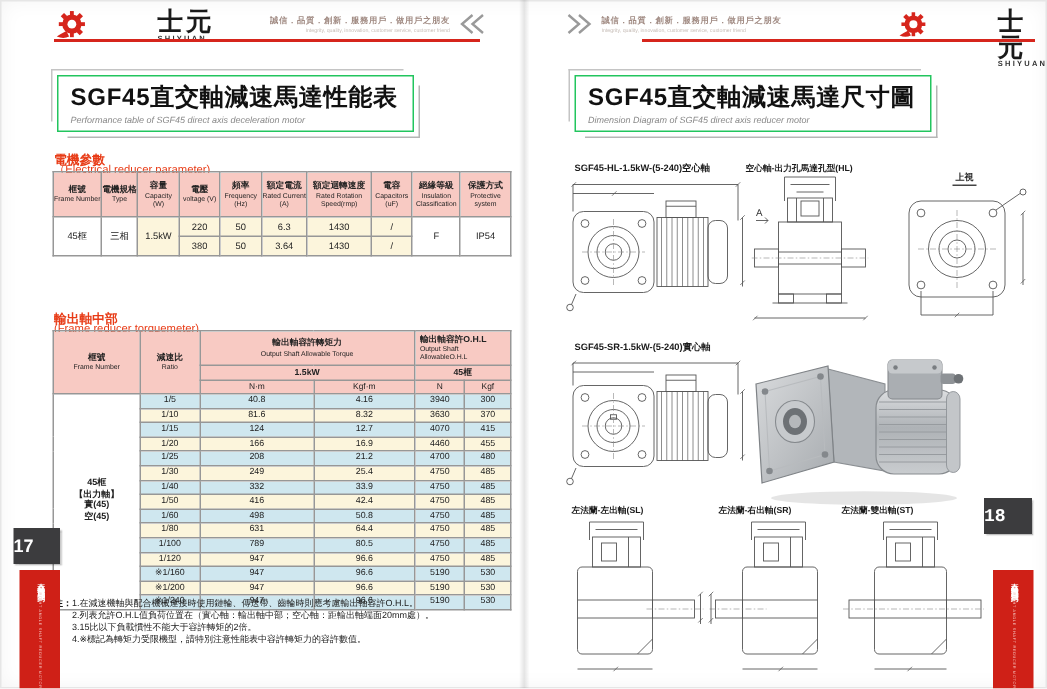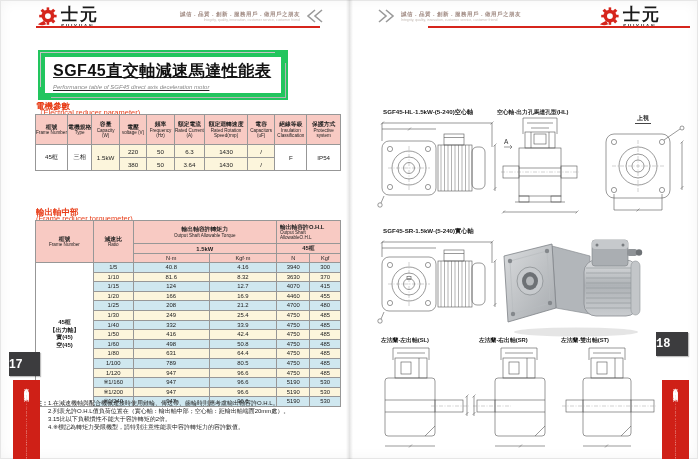--- a/index.html
+++ b/index.html
@@ -4,29 +4,29 @@
 <style>
   html,body{margin:0;padding:0;background:#fff;}
   .canvas{position:relative;width:698px;height:459px;background:#fff;overflow:hidden;
     font-family:"Liberation Sans","DejaVu Sans",sans-serif;color:#222;
     box-shadow:inset 0 0 0 1px #e6e6e6, inset 0 0 14px rgba(0,0,0,.05);}
   .gutter{position:absolute;left:346px;top:0;width:7px;height:459px;
     background:linear-gradient(90deg,rgba(0,0,0,0),rgba(0,0,0,.10),rgba(0,0,0,0));}
   .abs{position:absolute;}
   
   .logo{display:flex;align-items:flex-start;gap:3px;}
-  .logo .txt{line-height:1;}
+  .logo .txt{line-height:1;margin-left:44px;}
   .brand-cn{font-size:17px;font-weight:bold;color:#1a1a1a;letter-spacing:2px;}
   .brand-en{font-size:5px;font-weight:bold;color:#333;letter-spacing:1.5px;margin-top:1px;}
   .redline{position:absolute;height:2px;background:#d6251c;}
   .slogan{text-align:right;line-height:1.15;}
   .slogan .cn{font-size:5.5px;color:#a08a82;letter-spacing:.5px;}
   .slogan .en{font-size:3.5px;color:#c6bcb6;}
   
-  .titlebox{position:absolute;background:#fff;border:7px solid #22c55e;padding:4px 10px 3px 8px;text-decoration:underline;}
+  .titlebox{position:absolute;background:#fff;border:1px solid #22c55e;padding:4px 10px 3px 8px;}
   .titlebox::before{content:"";position:absolute;top:-5px;left:-5px;right:6px;bottom:6px;
     border-top:1px solid #c4c4c4;border-left:1px solid #c4c4c4;}
   .titlebox::after{content:"";position:absolute;top:6px;left:6px;right:-5px;bottom:-5px;
     border-right:1px solid #b5b5b5;border-bottom:1px solid #b5b5b5;}
   .title-cn{font-size:16px;font-weight:bold;color:#111;white-space:nowrap;letter-spacing:.5px;}
   .title-en{font-size:6px;font-style:italic;color:#888;margin-top:2px;white-space:nowrap;}
   
   .sec-head{position:absolute;white-space:nowrap;}
   .sec-head .cn{font-size:8.5px;font-weight:bold;color:#e83c17;}
   .sec-head .en{font-size:7.5px;color:#e83c17;}
@@ -407,20 +407,24 @@
           <circle cx="13" cy="11" r="3.2" fill="#fff"></circle>
         </g>
       </svg>
       <div class="txt">
         <div class="brand-cn">士元</div>
         <div class="brand-en">SHIYUAN</div>
       </div>
     </div>
     <div class="redline" style="left:75px;top:26px;width:262px;"></div>
 
+    <div class="titlebox" style="left:30px;top:50px;">
+      <div class="title-cn">SGF45直交軸減速馬達尺寸圖</div>
+      <div class="title-en">Dimension Diagram of SGF45 direct axis reducer motor</div>
+    </div>
 
     <div class="dlabel" style="left:30px;top:108px;">SGF45-HL-1.5kW-(5-240)空心軸</div>
     <div class="dlabel sm" style="left:144px;top:108px;">空心軸-出力孔馬達孔型(HL)</div>
     <div class="tv-label" style="left:282px;top:114px;">上視</div>
 
     <svg class="abs" style="left:23px;top:117px;" width="122" height="98" viewBox="0 0 122 98">
       <g stroke="#555" stroke-width=".6" fill="none">
         <line x1="6" y1="6" x2="116" y2="6"></line>
           <path d="M5 7.5 l3-3 M114.5 7.5 l3-3" stroke-width=".5"></path>
         <line x1="6" y1="12" x2="60" y2="12"></line>

